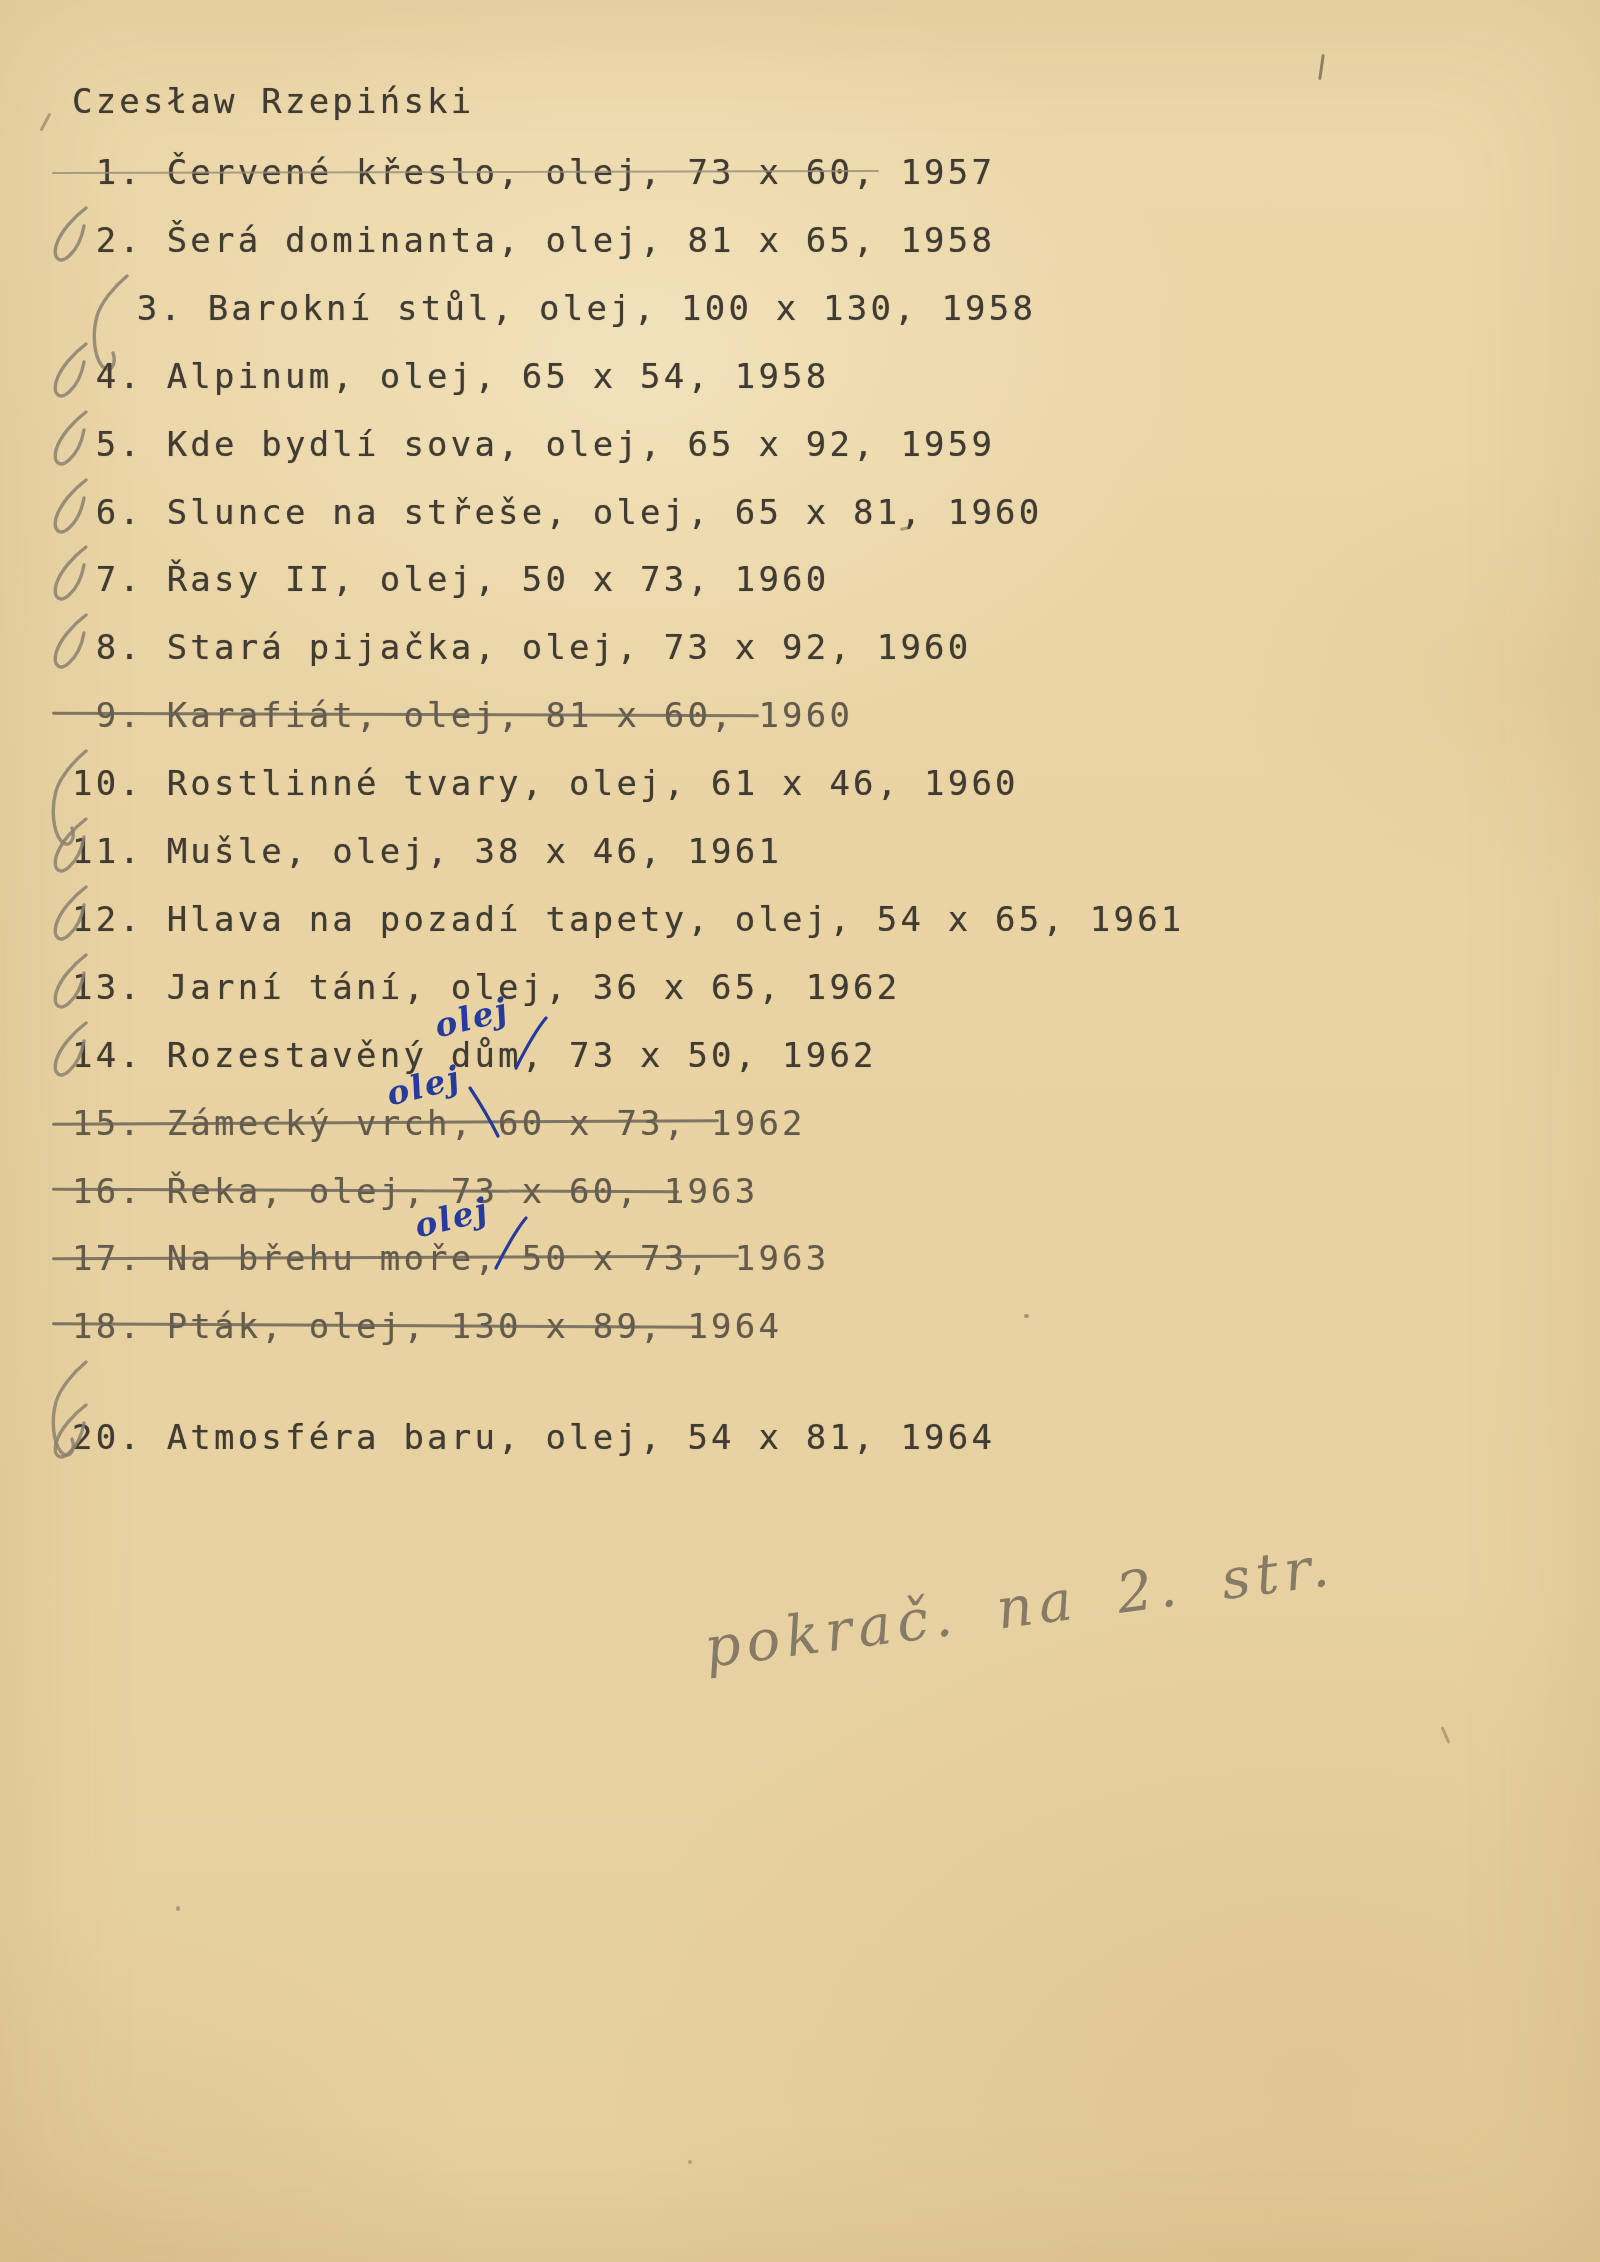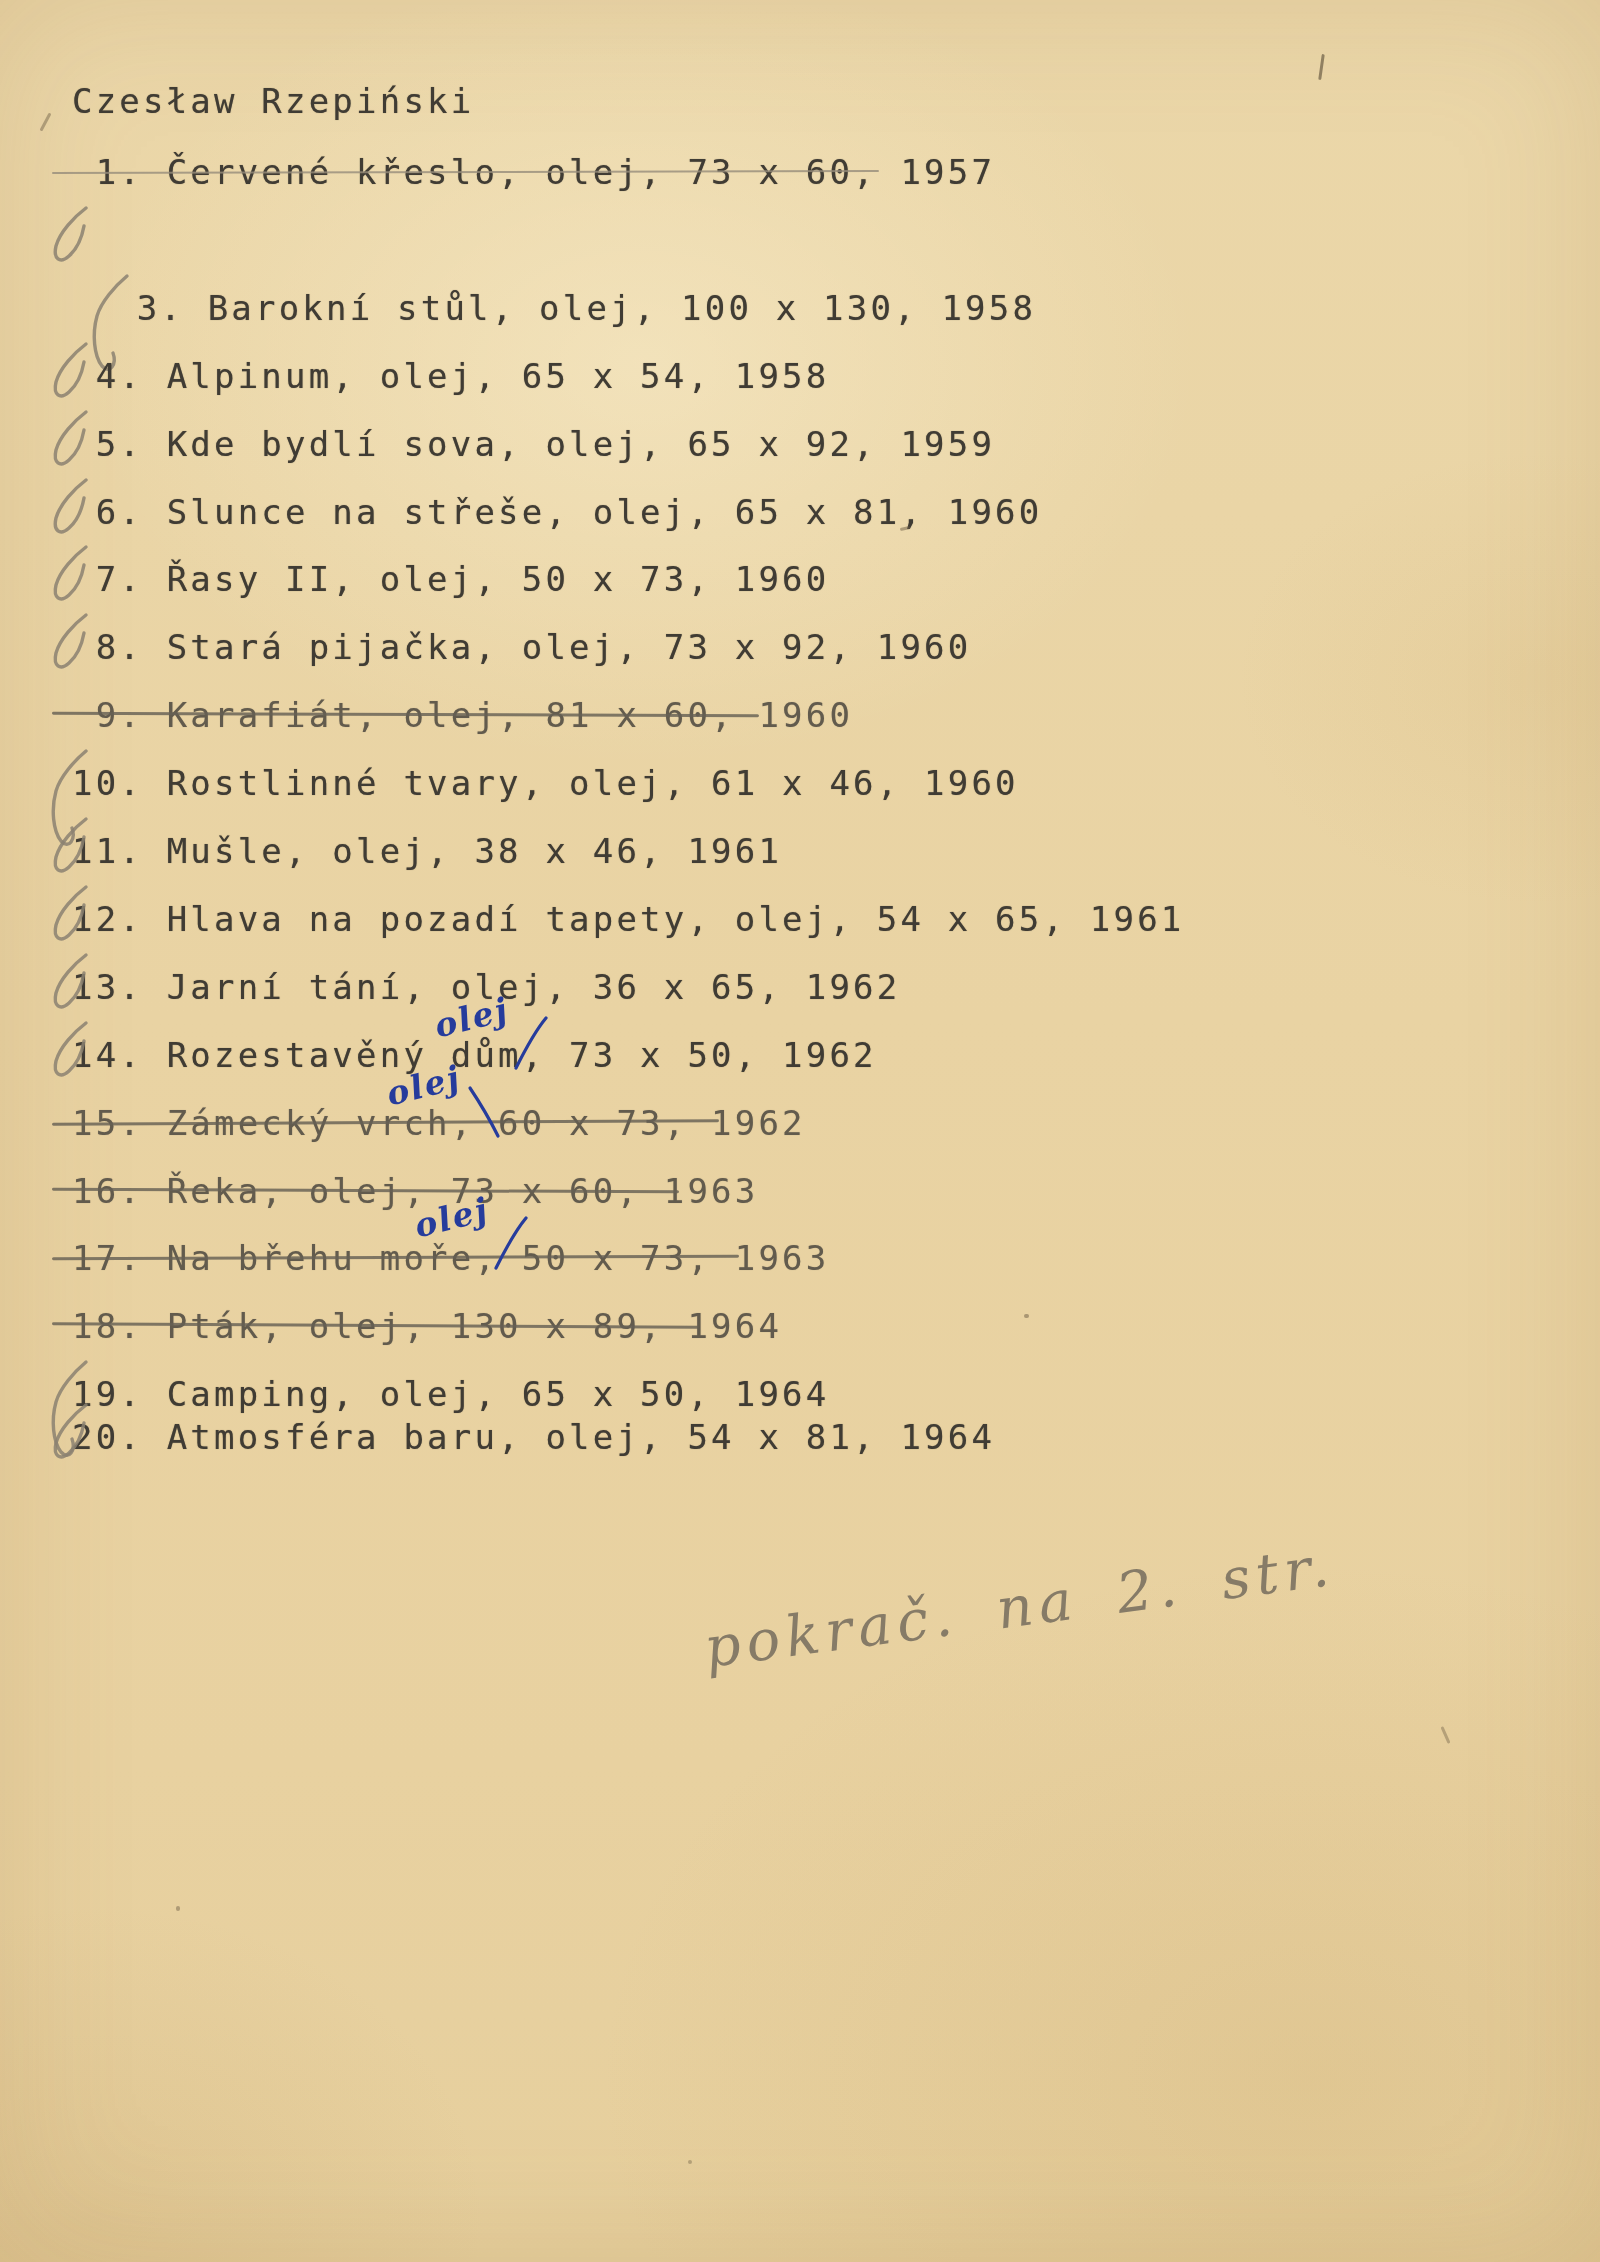--- a/index.html
+++ b/index.html
@@ -47,20 +47,21 @@
 <div class="page">
 
   <div class="typed header-row">Czesław Rzepiński</div>
 
   <div id="entries">
       <div class="entry" style="top: 151px;">
         <span class="typed"> 1. Červené křeslo, olej, 73 x 60, 1957</span>
         <div class="strike-bar light" style="left: 52px; width: 827px; transform: rotate(-0.15deg);"></div>
       </div>
       <div class="entry" style="top: 219px;">
+        <span class="typed"> 2. Šerá dominanta, olej, 81 x 65, 1958</span>
         <svg width="48" height="74" viewBox="0 0 48 74" class="mark">
           <path d="M40,4 C28,13 14,28 10,42 C7,55 14,60 23,52 C31,45 36,33 38,22"></path>
         </svg>
       </div>
       <div class="entry" style="top: 287px; margin-left: 41px;">
         <span class="typed"> 3. Barokní stůl, olej, 100 x 130, 1958</span>
         <svg width="48" height="106" viewBox="0 0 48 106" class="mark">
           <path d="M40,4 C28,14 14,30 10,44 C5,62 7,84 15,94 C23,103 30,92 26,81"></path>
         </svg>
       </div>
@@ -138,21 +139,20 @@
       </div>
       <div class="entry faded" style="top: 1237px;">
         <span class="typed">17. Na břehu moře, 50 x 73, 1963</span>
         <div class="strike-bar" style="left: 52px; width: 687px; transform: rotate(-0.2deg);"></div>
       </div>
       <div class="entry faded" style="top: 1305px;">
         <span class="typed">18. Pták, olej, 130 x 89, 1964</span>
         <div class="strike-bar" style="left: 52px; width: 647px; transform: rotate(0.3deg);"></div>
       </div>
       <div class="entry" style="top: 1373px;">
-        <span class="typed">19. Camping, olej, 65 x 50, 1964</span>
         <svg width="48" height="106" viewBox="0 0 48 106" class="mark">
           <path d="M40,4 C28,14 14,30 10,44 C5,62 7,84 15,94 C23,103 30,92 26,81"></path>
         </svg>
       </div>
       <div class="entry" style="top: 1416px;">
         <span class="typed">20. Atmosféra baru, olej, 54 x 81, 1964</span>
         <svg width="48" height="74" viewBox="0 0 48 74" class="mark">
           <path d="M40,4 C28,13 14,28 10,42 C7,55 14,60 23,52 C31,45 36,33 38,22"></path>
         </svg>
       </div>

